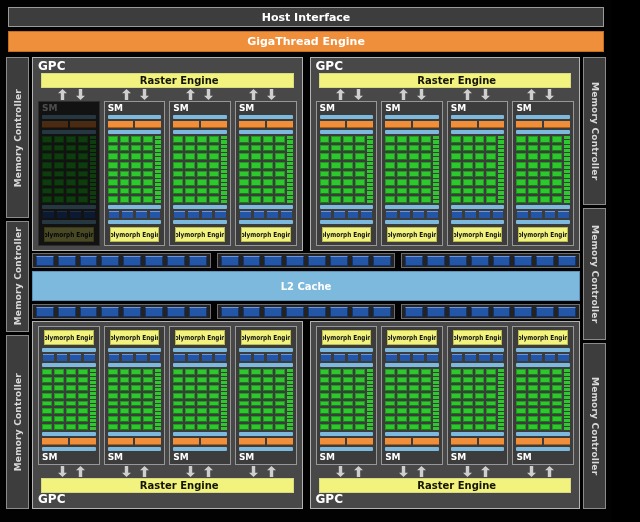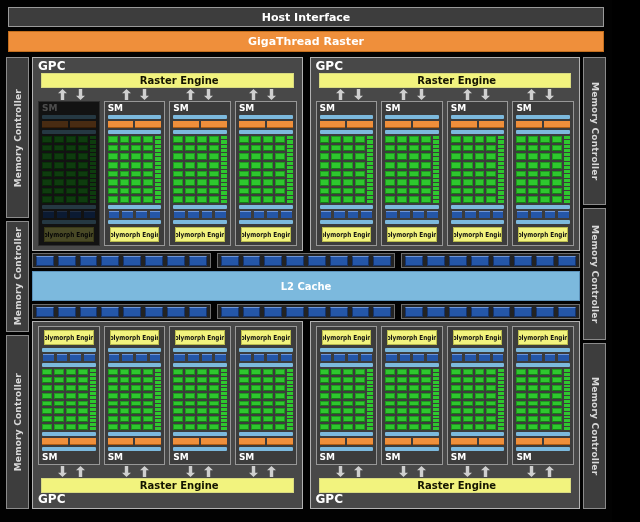--- a/index.html
+++ b/index.html
@@ -56,21 +56,21 @@
       display:flex;align-items:center;justify-content:center;flex:none;}
 </style>
 </head>
 <body>
 
 <div class="stage">
   <div class="hostbar">
     <span>Host Interface</span>
   </div>
   <div class="gigabar">
-    <span>GigaThread Raster</span>
+    <span>GigaThread Engine</span>
   </div>
   <div class="main">
     <div class="mccol" id="mc-left">
         <div class="mcbar left" style="flex: 162 1 0px;">
           <span class="mctext">Memory Controller</span>
         </div>
         <div class="mcbar left" style="flex: 110 1 0px;">
           <span class="mctext">Memory Controller</span>
         </div>
         <div class="mcbar left" style="flex: 175 1 0px;">

